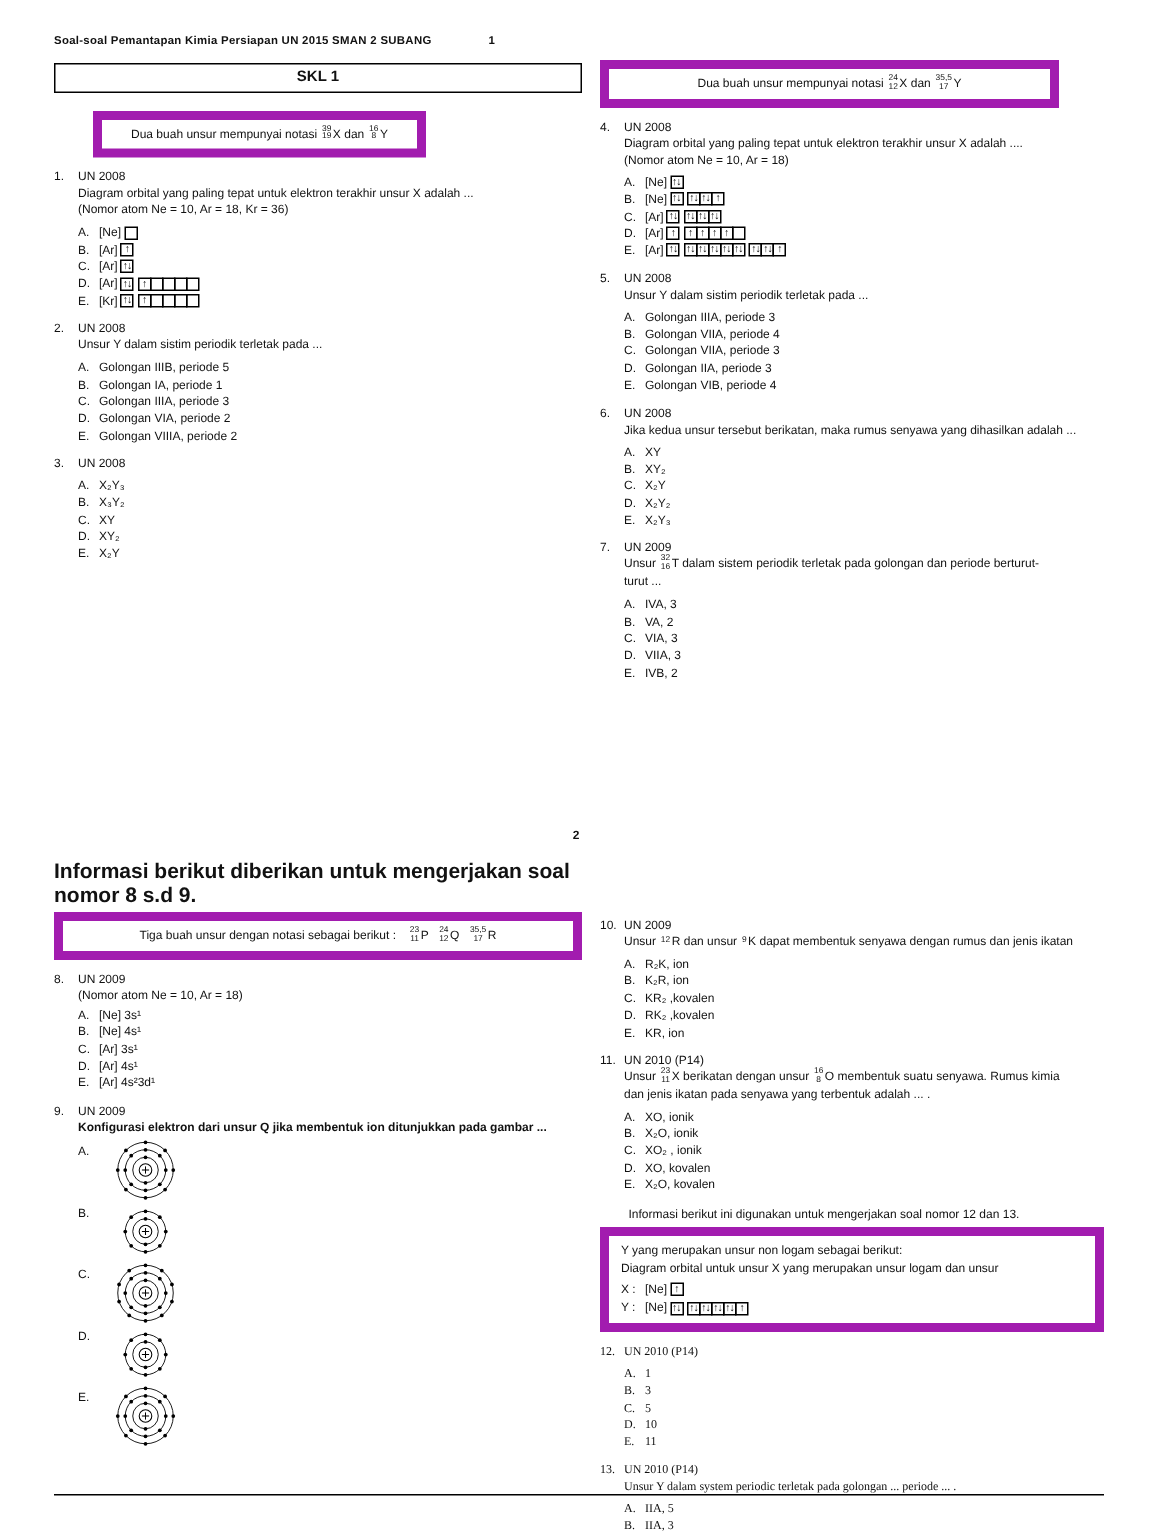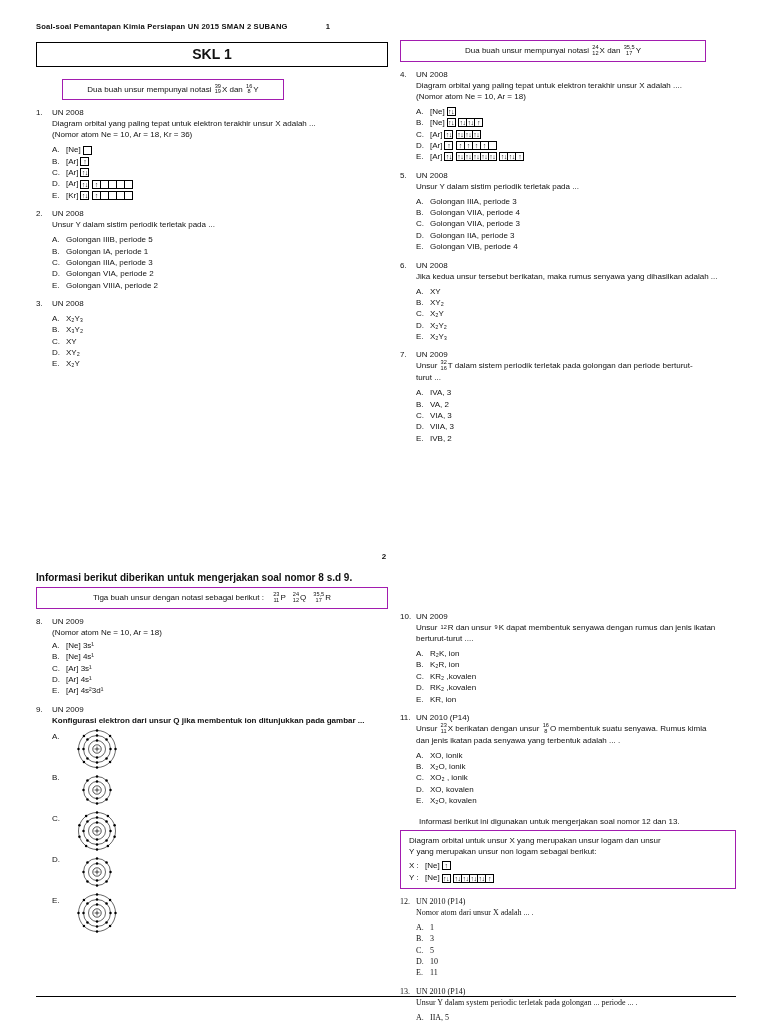--- a/index.html
+++ b/index.html
@@ -27,29 +27,29 @@
   }
 
   
   .col { position:absolute; }
   .col-left  { left:36px;  width:352px; }
   .col-right { left:400px; width:336px; }
 
   
   .skl-title {
     border:1px solid #000; text-align:center;
-    font-weight:bold; font-size:14px; padding:3px 0 3.5px;
+    font-weight:bold; font-size:10px; padding:3px 0 3.5px;
   }
   .info-box {
-    border:1px solid #a21caf; padding:4px 8px;
+    border:6px solid #a21caf; padding:4px 8px;
     font-size:8px; line-height:1.45;
   }
   .info-box.center { text-align:center; }
   .info-line-bold {
-    font-size:10px; font-weight:bold; margin:0 0 4px;
+    font-size:14px; font-weight:bold; margin:0 0 4px;
   }
   .info-line-plain {
     font-size:8px; margin:0 0 4px;padding-left:19px;
   }
 
   
   .q { display:flex; font-size:8px; line-height:1.38; margin-top:7px; }
   .q-num { width:16px; flex:0 0 16px; }
   .q-body { flex:1; }
   .q-stem { margin:0; }
@@ -683,21 +683,20 @@
     </div>
 </div>
 
 <div class="col col-right" style="top:604px;">
   <div id="p2-right-questions">
       <div class="q">
         <span class="q-num">10.</span>
         <div class="q-body">
           <p class="q-stem">UN 2009</p>
           <p class="q-stem">Unsur <span class="nuc"><span class="at">12</span></span><span>R</span> dan unsur <span class="nuc"><span class="at">9</span></span><span>K</span> dapat membentuk senyawa dengan rumus dan jenis ikatan</p>
-          <p class="q-stem">berturut-turut ....</p>
           <ul class="opts gap">
             <li class="opt">
               <span class="opt-l">A.</span>
               <span class="opt-t">R₂K, ion</span>
             </li>
             <li class="opt">
               <span class="opt-l">B.</span>
               <span class="opt-t">K₂R, ion</span>
             </li>
             <li class="opt">
@@ -743,22 +742,22 @@
               <span class="opt-t">X₂O, kovalen</span>
             </li>
           </ul>
         </div>
       </div>
     </div>
 
   <div class="info-line-plain" style="margin-top:10px;">Informasi berikut ini digunakan untuk mengerjakan soal nomor 12 dan 13.</div>
 
   <div class="info-box">
+    <div>Y yang merupakan unsur non logam sebagai berikut:</div>
     <div>Diagram orbital untuk unsur X yang merupakan unsur logam dan unsur</div>
-    <div>Y yang merupakan unsur non logam sebagai berikut:</div>
     <div style="display:flex;align-items:center;margin-top:2px;">
       <span style="width:16px;">X  :</span>
       <span>[Ne]</span>
       <span id="orb-x"><span class="orb">
             <span class="cell">
               <span class="ar cu">↑</span>
             </span>
           </span></span>
     </div>
     <div style="display:flex;align-items:center;margin-top:1px;">
@@ -791,21 +790,20 @@
             </span>
           </span></span>
     </div>
   </div>
 
   <div id="p2-right-questions2" style="margin-top:0;font-family:Liberation Serif, serif;">
       <div class="q">
         <span class="q-num">12.</span>
         <div class="q-body">
           <p class="q-stem">UN 2010 (P14)</p>
-          <p class="q-stem">Nomor atom dari unsur X adalah ... .</p>
           <ul class="opts gap">
             <li class="opt">
               <span class="opt-l">A.</span>
               <span class="opt-t">1</span>
             </li>
             <li class="opt">
               <span class="opt-l">B.</span>
               <span class="opt-t">3</span>
             </li>
             <li class="opt">

